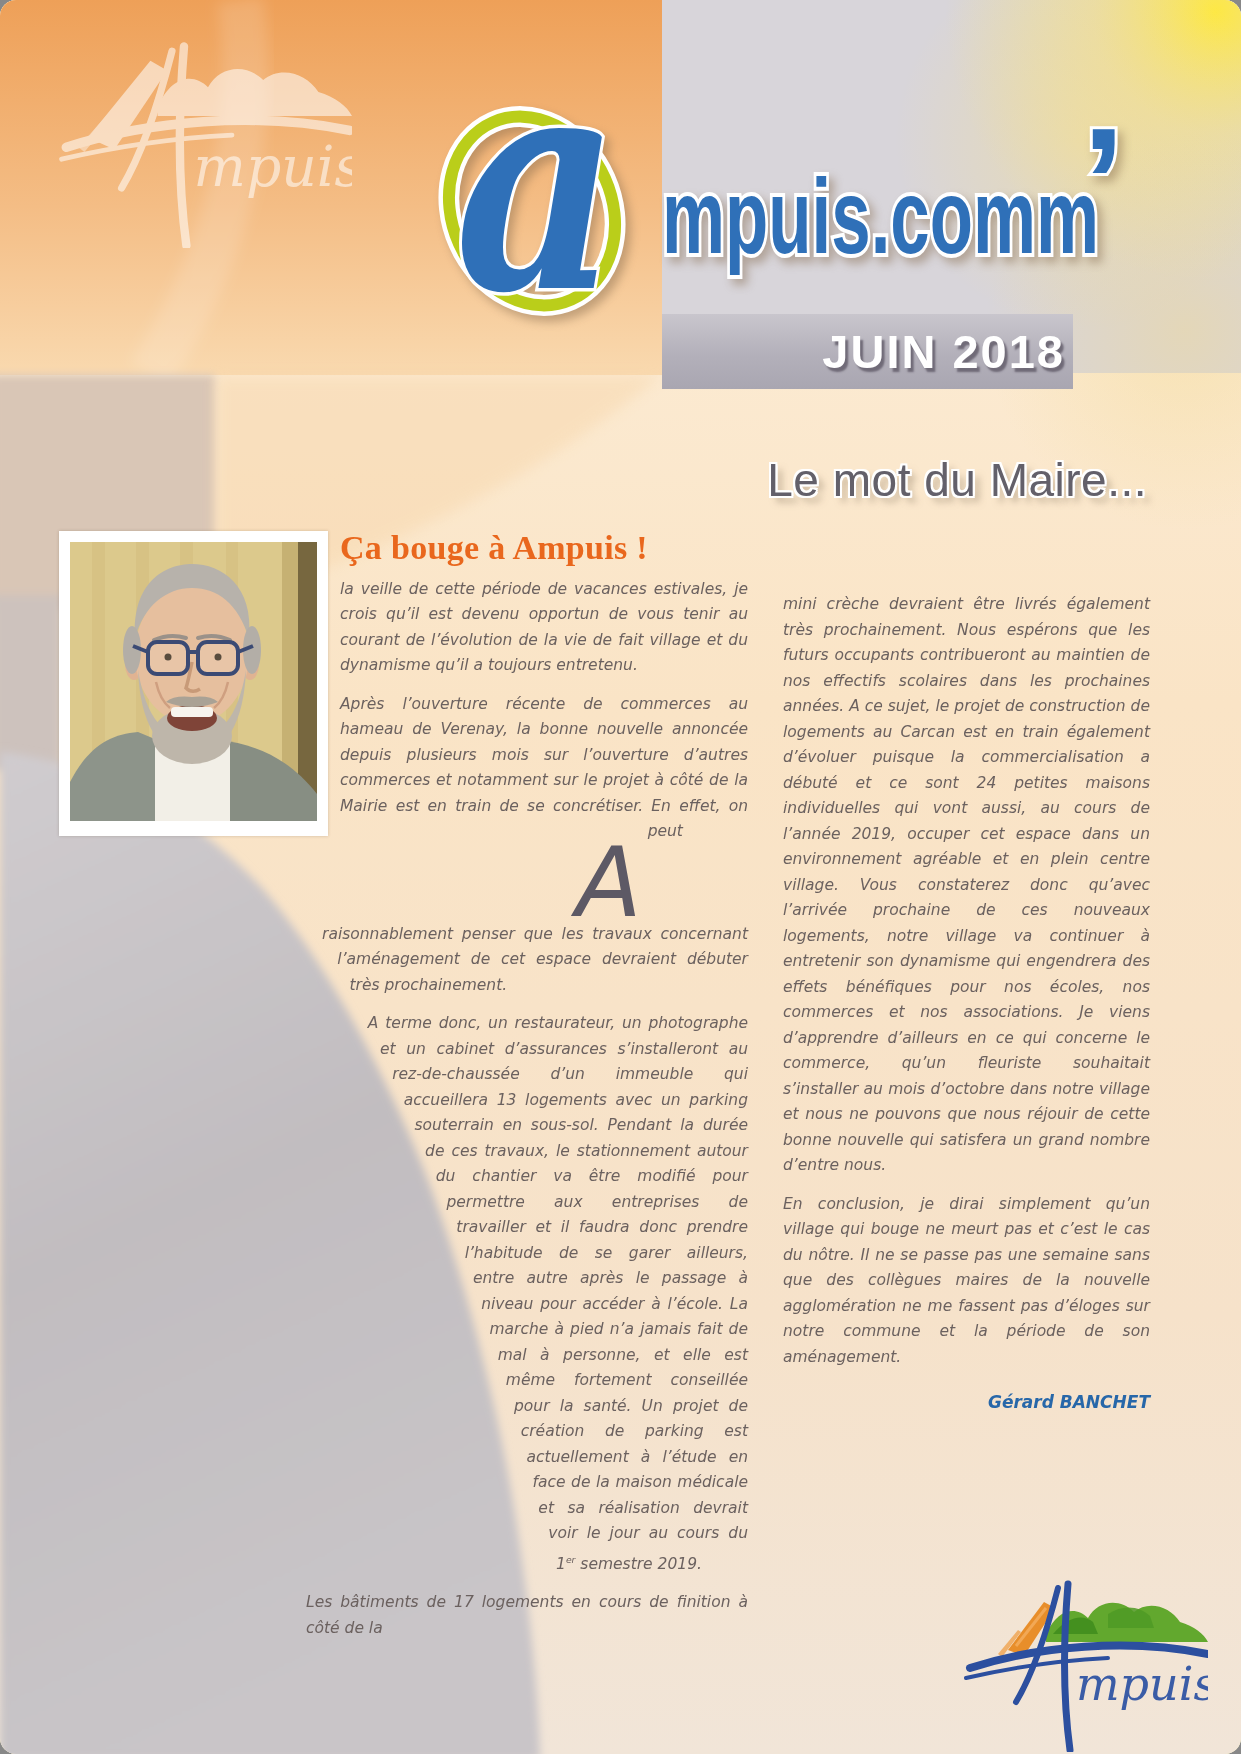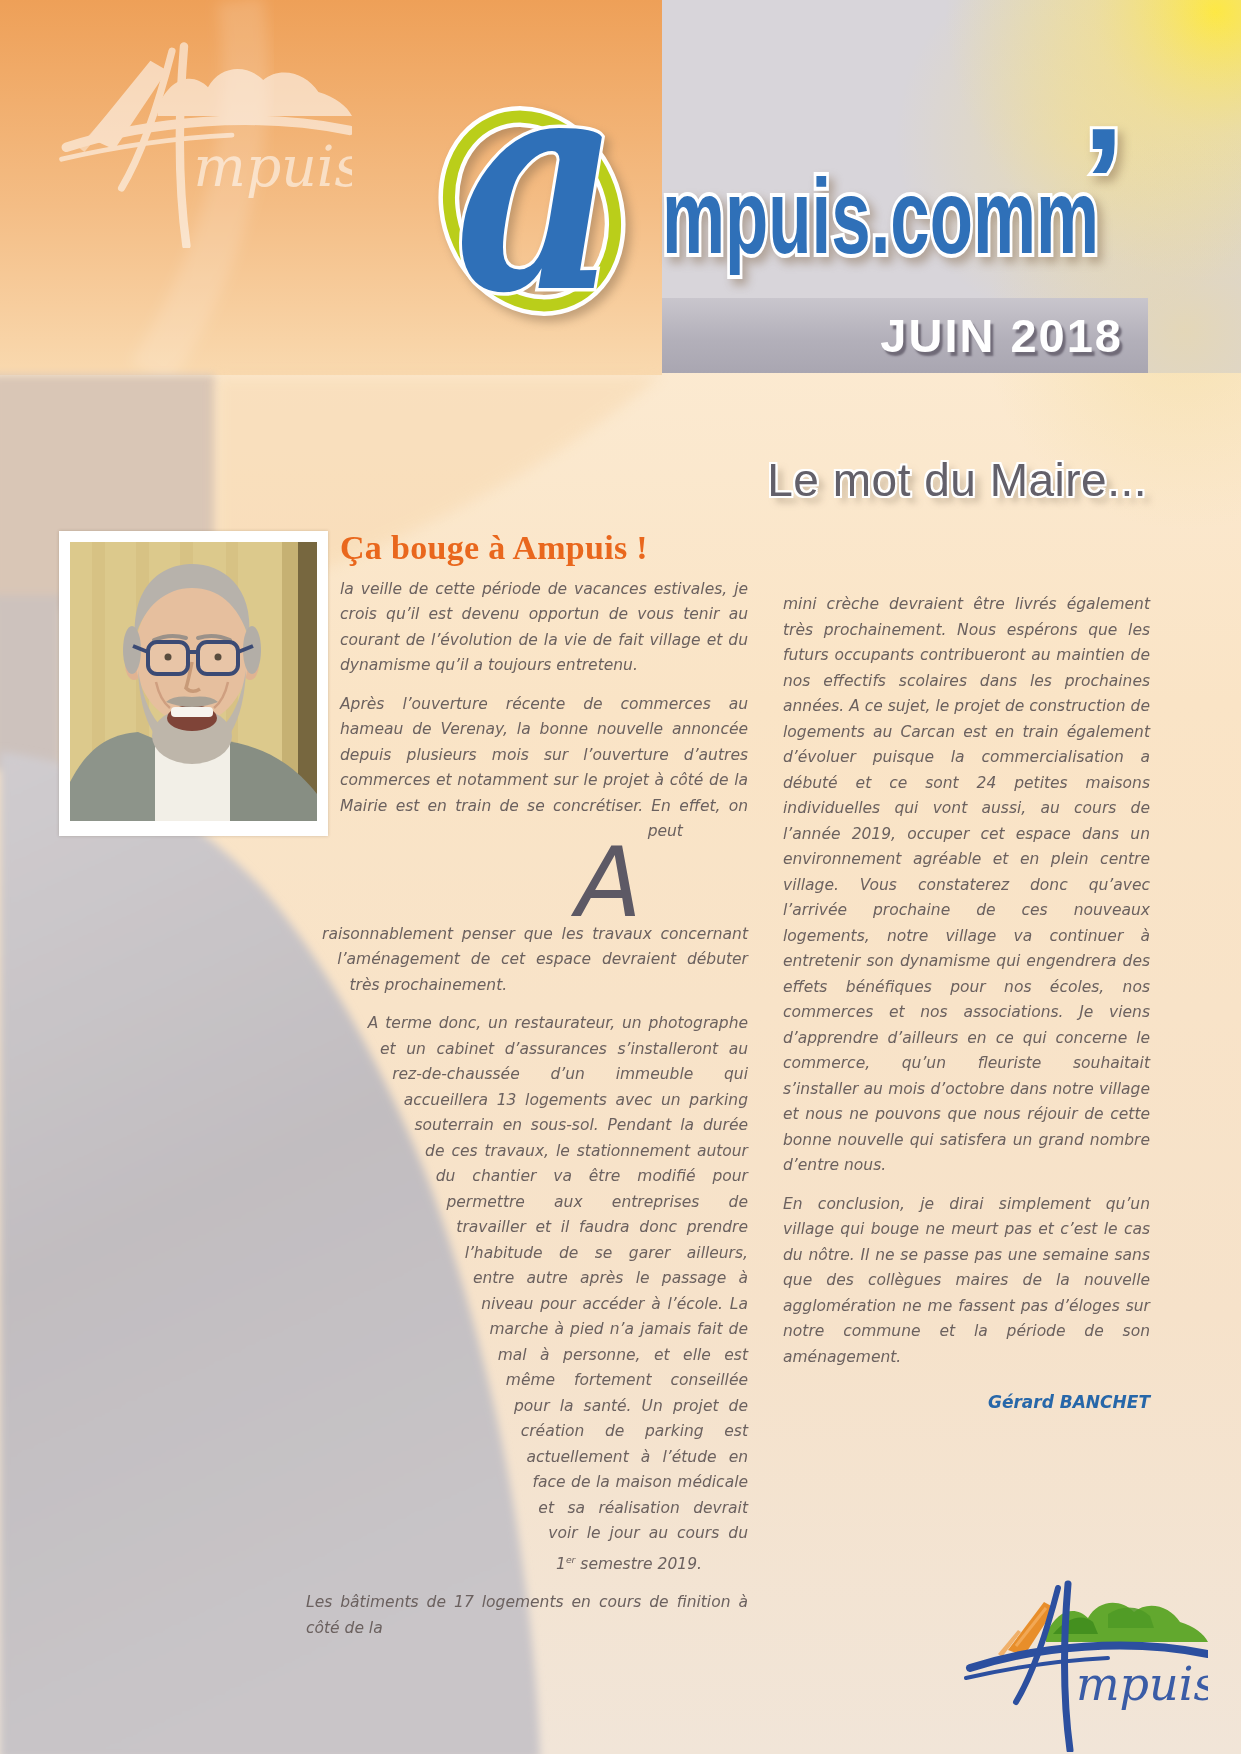--- a/index.html
+++ b/index.html
@@ -1,27 +1,27 @@
 <!DOCTYPE html>
 <html><head>
 <meta charset="utf-8">
 <style>
   html,body{margin:0;padding:0;background:#888;}
   .page{position:relative;width:1241px;height:1754px;margin:0 auto;overflow:hidden;
-        background:#fef9c3;font-family:"DejaVu Sans",sans-serif;}
+        background:#fef9c3;font-family:"DejaVu Sans",sans-serif;border-radius:16px;}
   #bg{position:absolute;left:0;top:0;}
 
   
   .masthead-svg{position:absolute;left:420px;top:100px;overflow:visible;
      filter:drop-shadow(5px 6px 5px rgba(130,105,75,.45));}
   .tagline{position:absolute;right:136px;top:266px;width:520px;text-align:right;
      font-family:"DejaVu Sans Mono",monospace;font-size:21px;letter-spacing:-.5px;color:#312f2e;}
-  .band{position:absolute;left:662px;top:298px;width:486px;height:75px;box-sizing:border-box;
+  .band{position:absolute;left:662px;top:314px;width:411px;height:75px;box-sizing:border-box;
      background:linear-gradient(180deg,#c9c6cd 0%,#b3b0ba 55%,#a9a6b1 100%);
-     display:flex;align-items:center;justify-content:flex-end;padding-right:25px;}
+     display:flex;align-items:center;justify-content:flex-end;padding-right:8px;}
   .band-text{font-family:"Liberation Sans",sans-serif;font-weight:bold;font-size:47px;
      color:#fff;letter-spacing:2px;text-shadow:3px 4px 2px rgba(104,99,112,.9);}
 
   .sec-title{position:absolute;right:94px;top:453px;
      font-family:"Liberation Sans",sans-serif;font-weight:normal;font-size:46px;letter-spacing:.5px;
      color:#63606a;white-space:nowrap;
      text-shadow:-2px -2px 0 #fff,2px -2px 0 #fff,-2px 2px 0 #fff,2px 2px 0 #fff,
                  0 -2px 0 #fff,0 2px 0 #fff,-2px 0 0 #fff,2px 0 0 #fff,
                  6px 6px 7px rgba(140,122,100,.55);}
 

